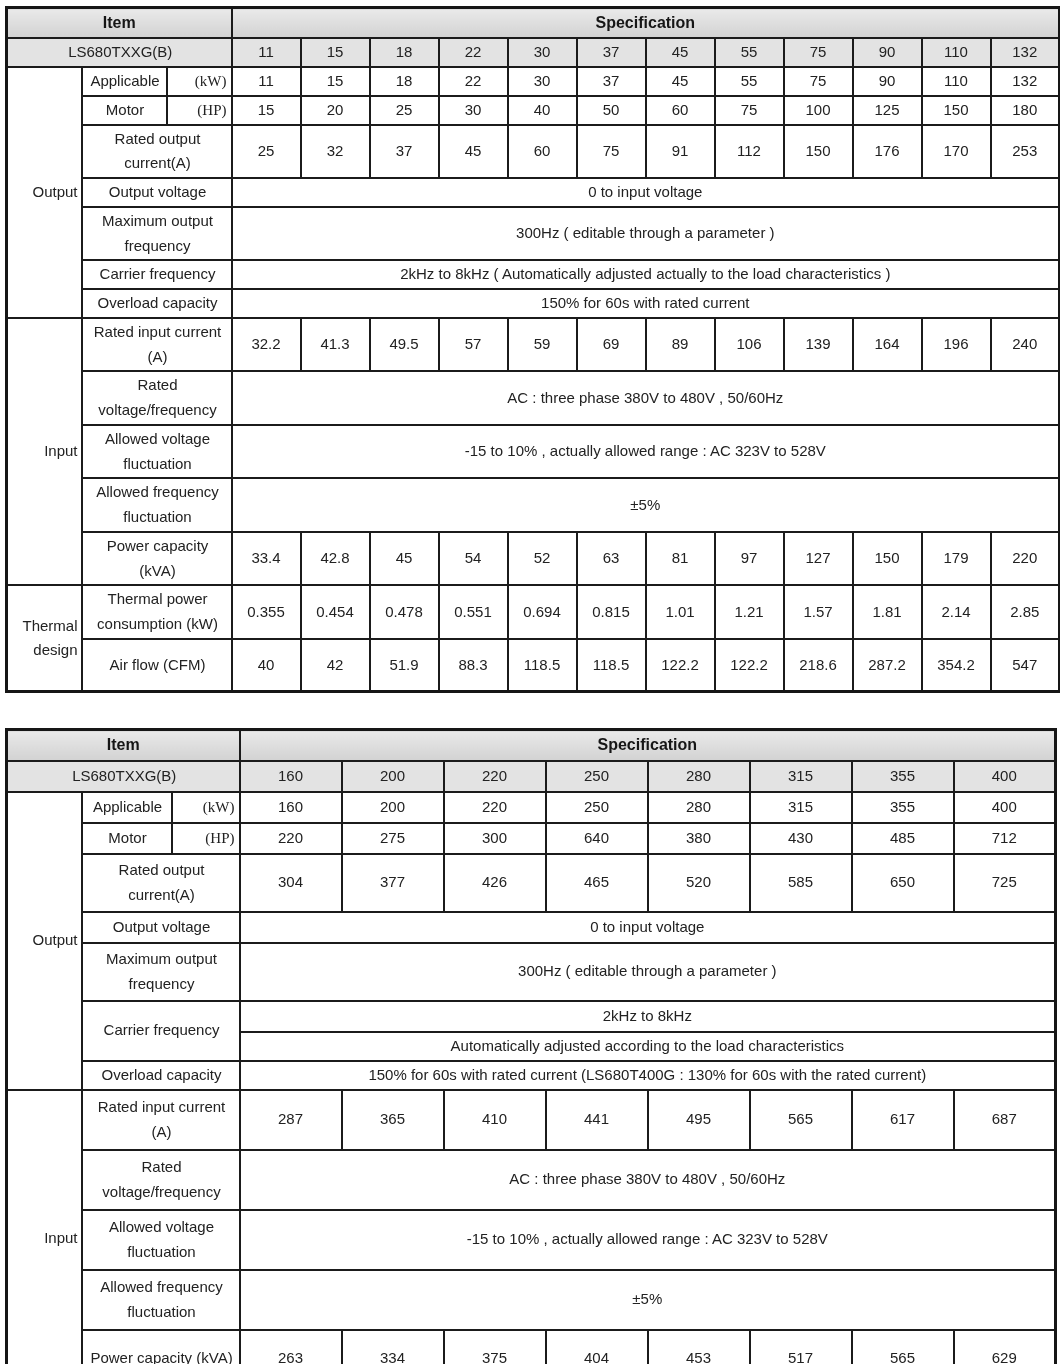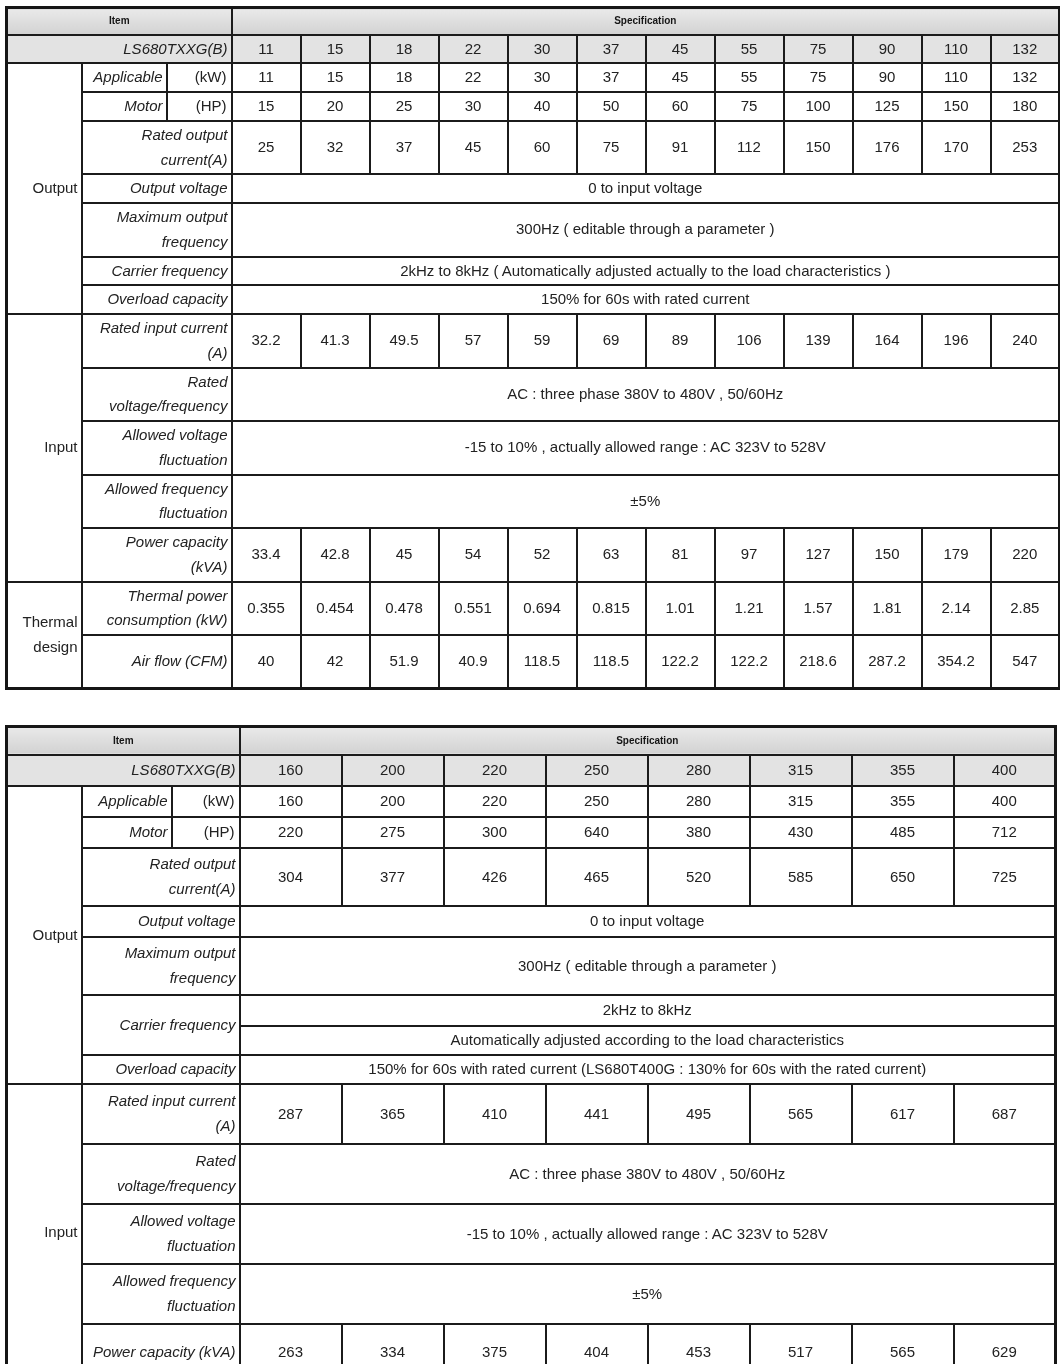--- a/index.html
+++ b/index.html
@@ -22,26 +22,26 @@
     font-size:15px;
     text-align:center;
     vertical-align:middle;
     padding:1px 3px;
     overflow:hidden;
     line-height:1.65;
   }
   tr.hdr td {
     background:linear-gradient(#e9e9e9,#d2d2d2);
     font-weight:bold;
-    font-size:10px;
+    font-size:16px;
     color:#161616;
   }
   tr.model td { background:#e3e3e3; }
-  td.label { text-align:right; padding-left:5px;font-style:italic; }
-  td.unit  { text-align:right; padding-right:4px; }
+  td.label { text-align:center; padding-left:5px; }
+  td.unit  { text-align:right; padding-right:4px;font-family:Liberation Serif, serif; }
   td.group { text-align:right; }
   
   tr.r27 td { height:27px; }
   tr.r53 td { height:53px; }
   
   tr.r31 td { height:31px; }
   tr.r29 td { height:29px; }
   tr.r58 td { height:58px; }
   tr.r60 td { height:60px; }
 </style>
@@ -209,21 +209,21 @@
     <td>1.57</td>
     <td>1.81</td>
     <td>2.14</td>
     <td>2.85</td>
   </tr>
   <tr class="r53">
     <td class="label" colspan="2">Air flow (CFM)</td>
     <td>40</td>
     <td>42</td>
     <td>51.9</td>
-    <td>40.9</td>
+    <td>88.3</td>
     <td>118.5</td>
     <td>118.5</td>
     <td>122.2</td>
     <td>122.2</td>
     <td>218.6</td>
     <td>287.2</td>
     <td>354.2</td>
     <td>547</td>
   </tr>
 </tbody>

